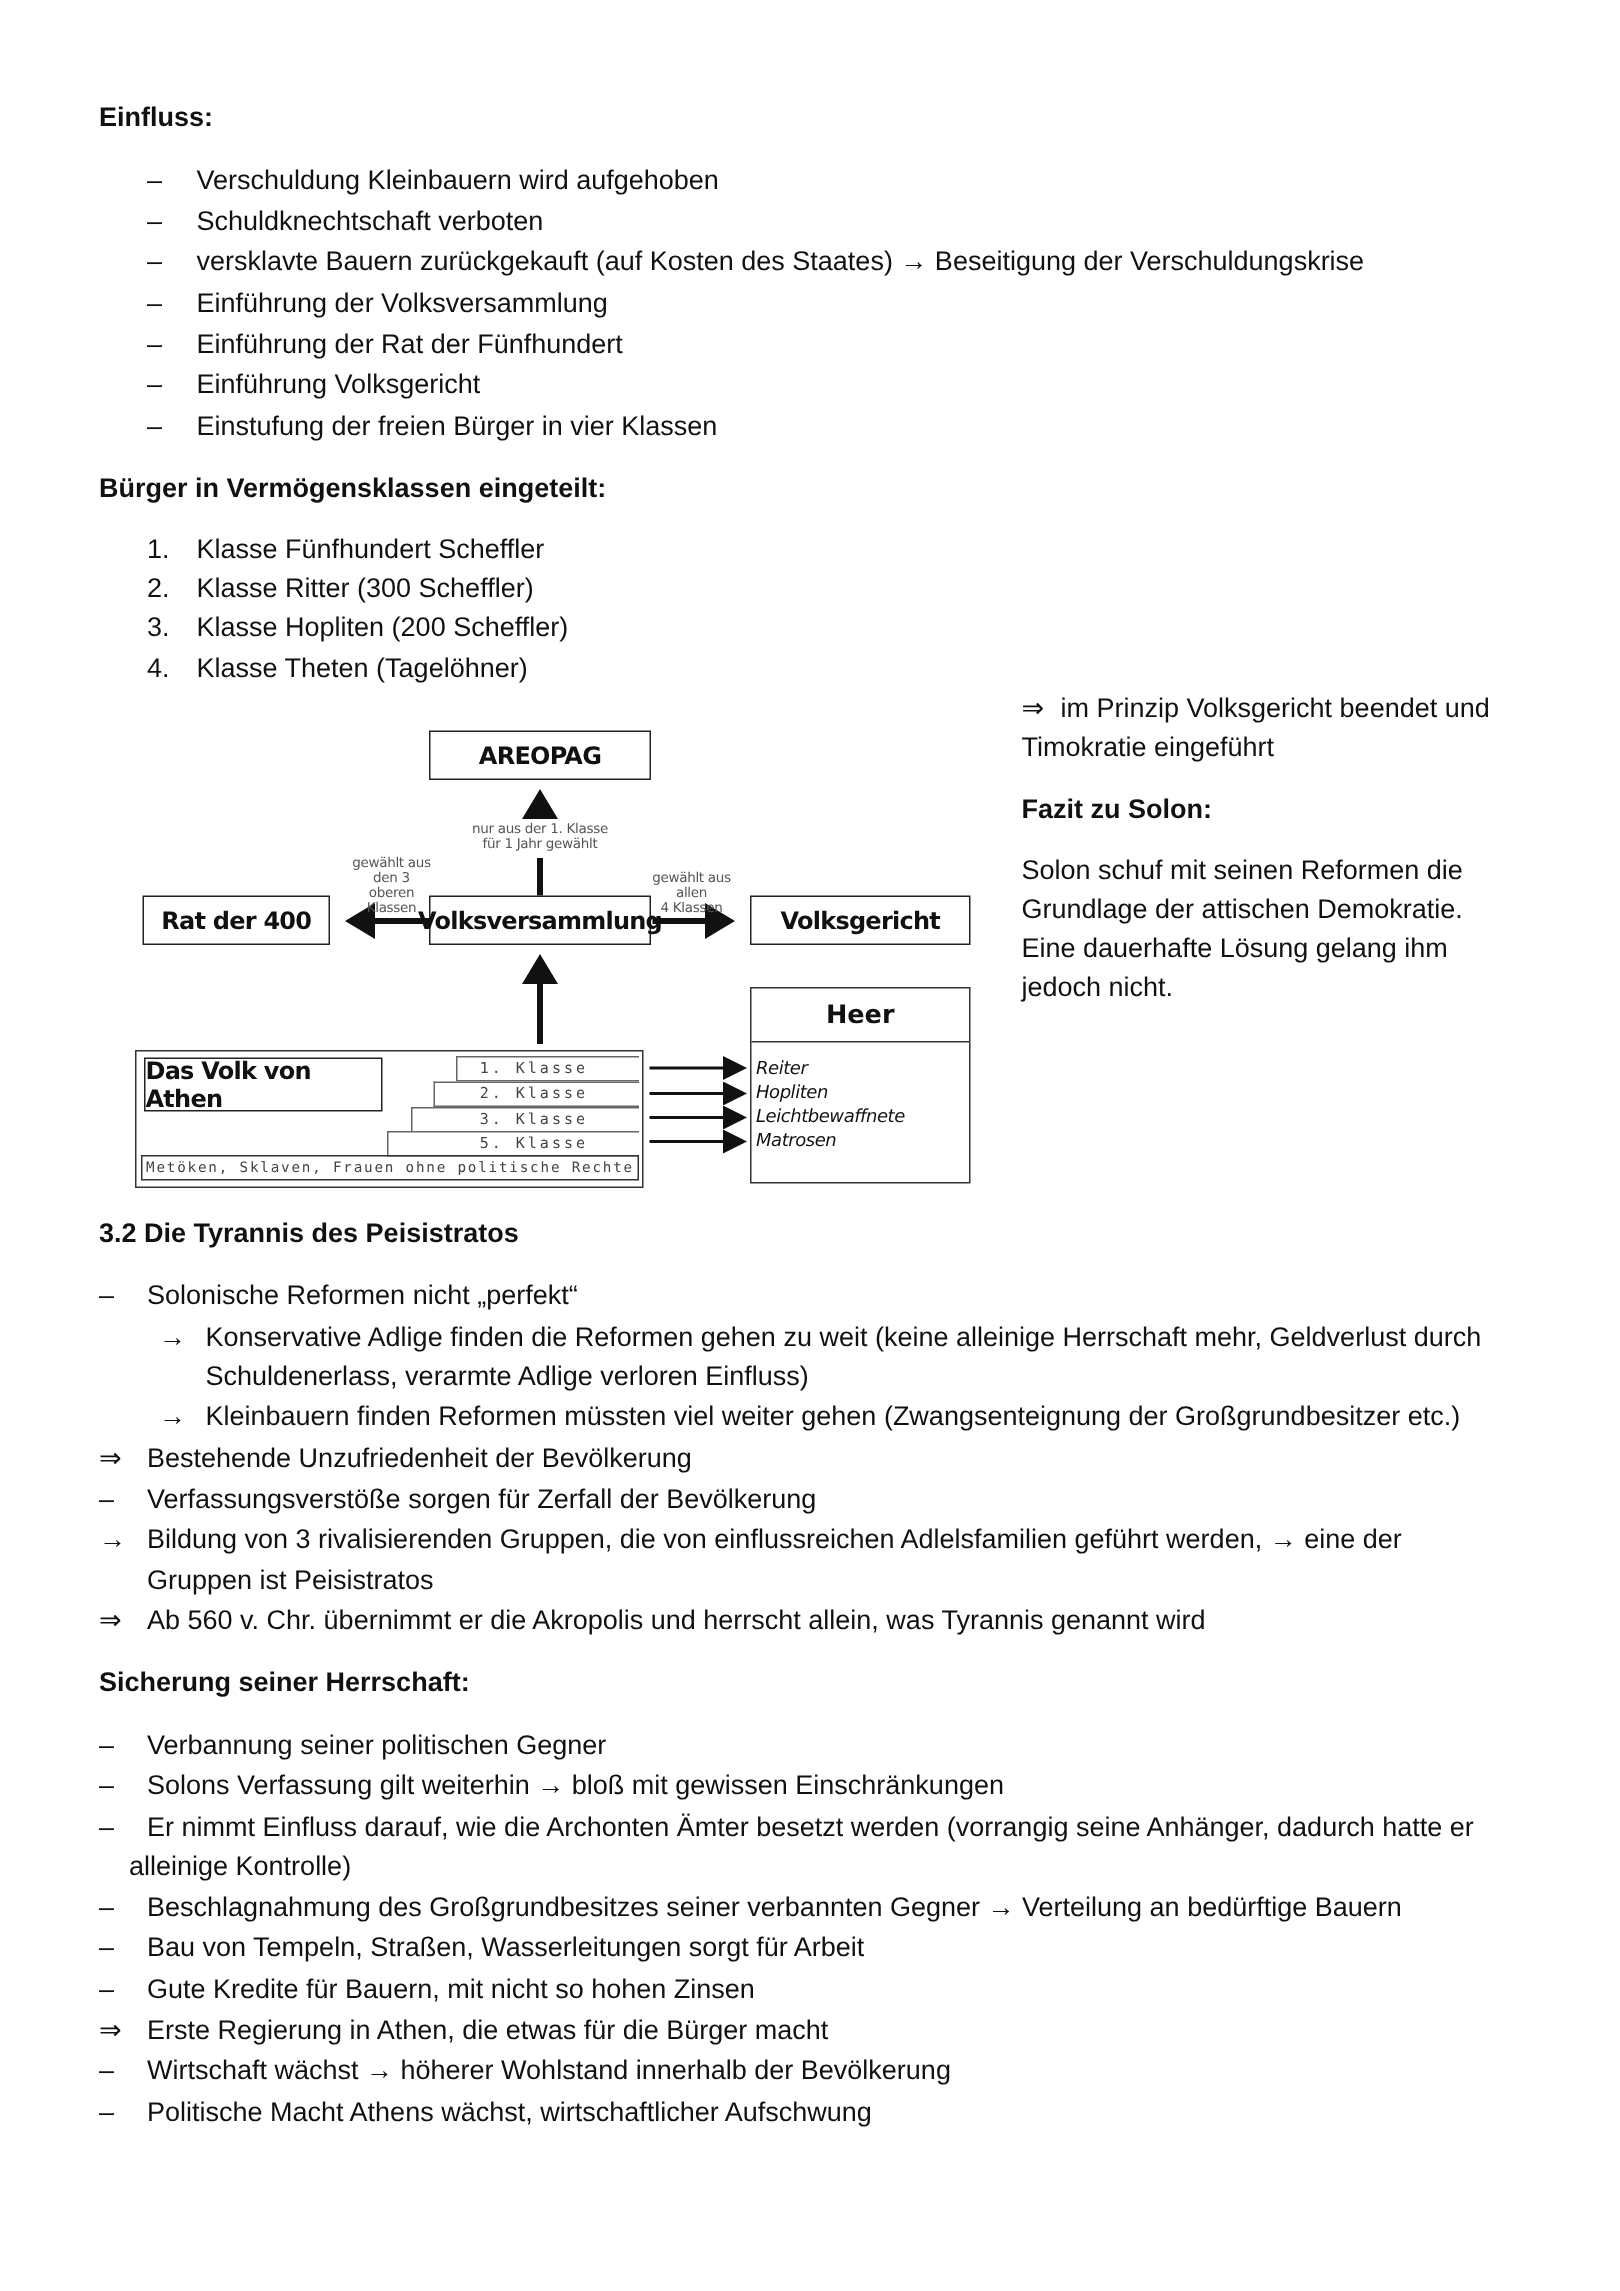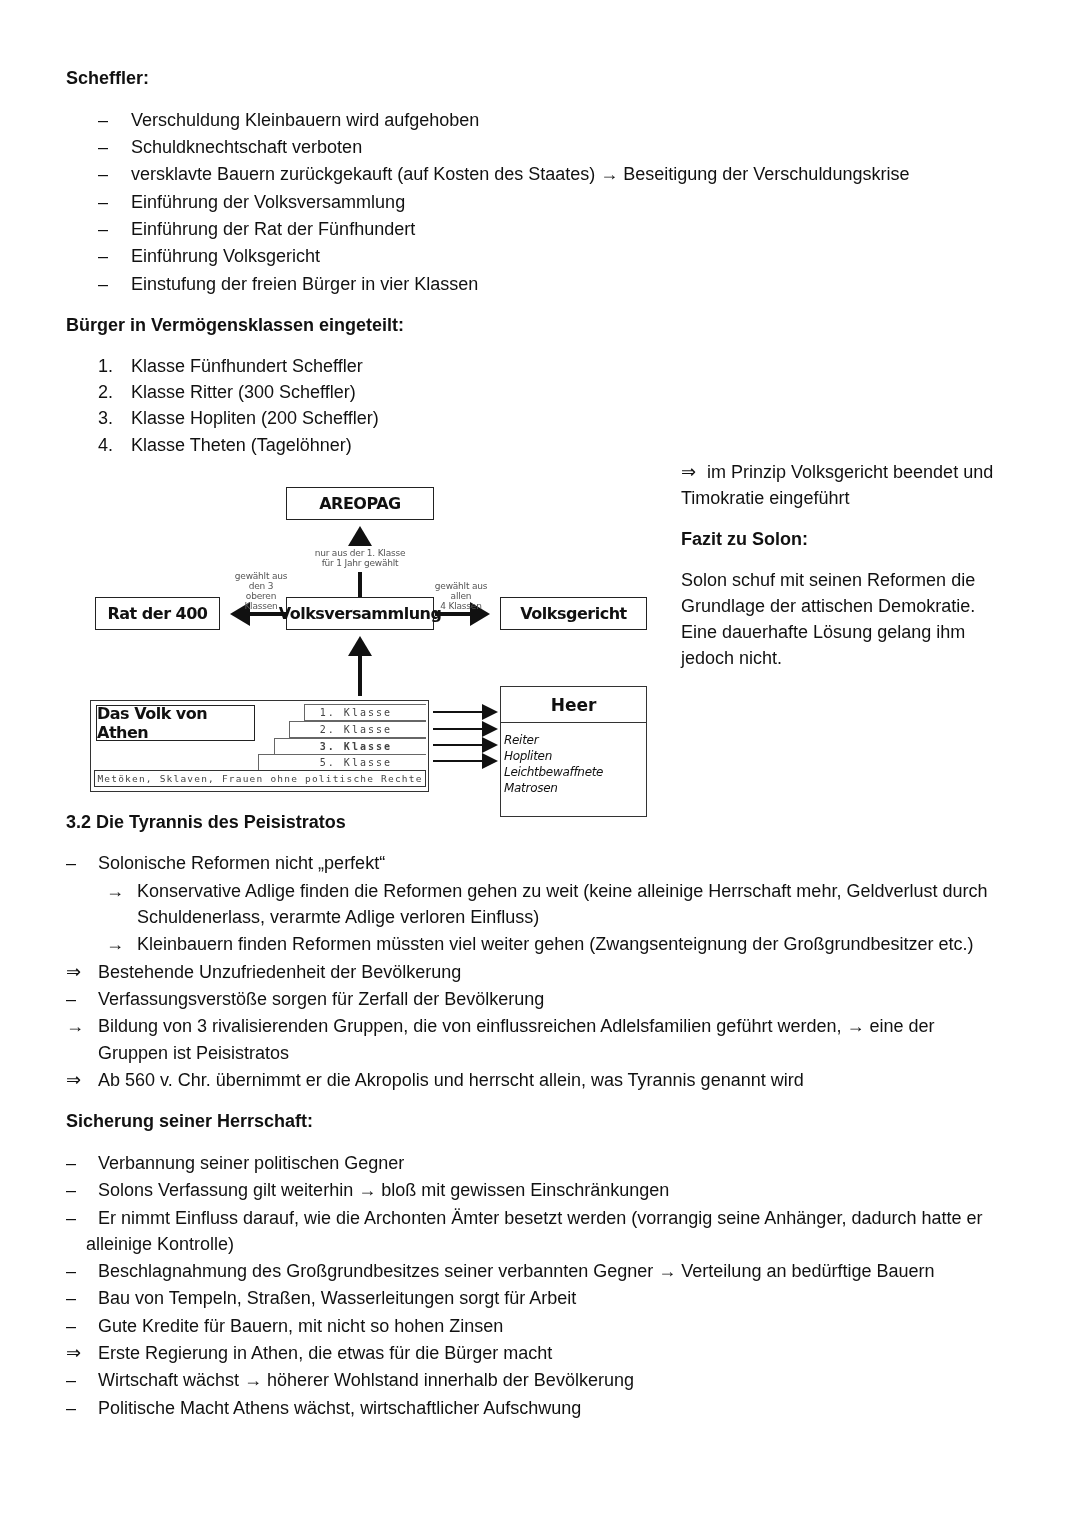--- a/index.html
+++ b/index.html
@@ -22,21 +22,21 @@
            color: #555; text-align: center; white-space: nowrap; letter-spacing: -0.2px; }
   .klasse { position: absolute; border: 1.2px solid #666; border-right: none; box-sizing: border-box;
             height: 17px; font-family: "DejaVu Sans Mono", monospace; font-size: 10px; color: #444;
             letter-spacing: 2px; text-align: right; padding-right: 34px; line-height: 15px; background: #fff; }
   .heer-item { position: absolute; font-family: "DejaVu Sans", sans-serif; font-style: italic;
                font-size: 12px; line-height: 16px; color: #111; letter-spacing: -0.3px; }
 </style>
 </head>
 <body>
 
-<div class="abs heading" style="left:66px; top:67px;">Scheffler:</div>
+<div class="abs heading" style="left:66px; top:67px;">Einfluss:</div>
 
 <div>
   <span class="marker" style="left:98px; top:109px;">–</span>
   <div class="abs txt" style="left:131px; top:109px;">Verschuldung Kleinbauern wird aufgehoben</div>
   <span class="marker" style="left:98px; top:136px;">–</span>
   <div class="abs txt" style="left:131px; top:136px;">Schuldknechtschaft verboten</div>
   <span class="marker" style="left:98px; top:163px;">–</span>
   <div class="abs txt" style="left:131px; top:163px;">versklavte Bauern zurückgekauft (auf Kosten des Staates) → Beseitigung der Verschuldungskrise</div>
   <span class="marker" style="left:98px; top:191px;">–</span>
   <div class="abs txt" style="left:131px; top:191px;">Einführung der Volksversammlung</div>
@@ -118,26 +118,26 @@
     <div>gewählt aus</div>
     <div>allen</div>
     <div>4 Klassen</div>
   </div>
   <div class="dbox" style="left:500px; top:597px; width:147px; height:33px;">Volksgericht</div>
 
   <div class="abs" style="left:90px; top:700px; width:339px; height:92px; border:1.8px solid #333; box-sizing:border-box; background:#fff;">
     <div class="dbox" style="left:5px; top:4px; width:159px; height:36px; font-size:16px; border-width:1.4px;">Das Volk von Athen</div>
     <div class="klasse" style="left:213px; top:3px; width:122px;">1. Klasse</div>
     <div class="klasse" style="left:198px; top:20px; width:137px;">2. Klasse</div>
-    <div class="klasse" style="left:183px; top:37px; width:152px;font-weight:bold;">3. Klasse</div>
+    <div class="klasse" style="left:183px; top:37px; width:152px;">3. Klasse</div>
     <div class="klasse" style="left:167px; top:53px; width:168px;">5. Klasse</div>
     <div class="abs" style="left:3px; top:69px; width:332px; height:17px; border:1.4px solid #333; box-sizing:border-box; font-family:'DejaVu Sans Mono', monospace; font-size:9.5px; letter-spacing:1.2px; color:#444; text-align:center; line-height:15px;">Metöken, Sklaven, Frauen ohne politische Rechte</div>
   </div>
 
-  <div class="abs" style="left:500px; top:658px; width:147px; height:131px; border:1.6px solid #333; box-sizing:border-box; background:#fff;margin-top:28px;">
+  <div class="abs" style="left:500px; top:658px; width:147px; height:131px; border:1.6px solid #333; box-sizing:border-box; background:#fff;">
     <div class="abs" style="left:0; top:0; width:100%; height:35px; border-bottom:1.4px solid #333; display:flex; align-items:center; justify-content:center; font-family:'DejaVu Sans', sans-serif; font-weight:bold; font-size:17px;">Heer</div>
     <div class="heer-item" style="left:3px; top:45px;">Reiter</div>
     <div class="heer-item" style="left:3px; top:61px;">Hopliten</div>
     <div class="heer-item" style="left:3px; top:77px;">Leichtbewaffnete</div>
     <div class="heer-item" style="left:3px; top:93px;">Matrosen</div>
   </div>
 </div>
 
 <div class="abs heading" style="left:66px; top:811px;">3.2 Die Tyrannis des Peisistratos</div>
 <div>

